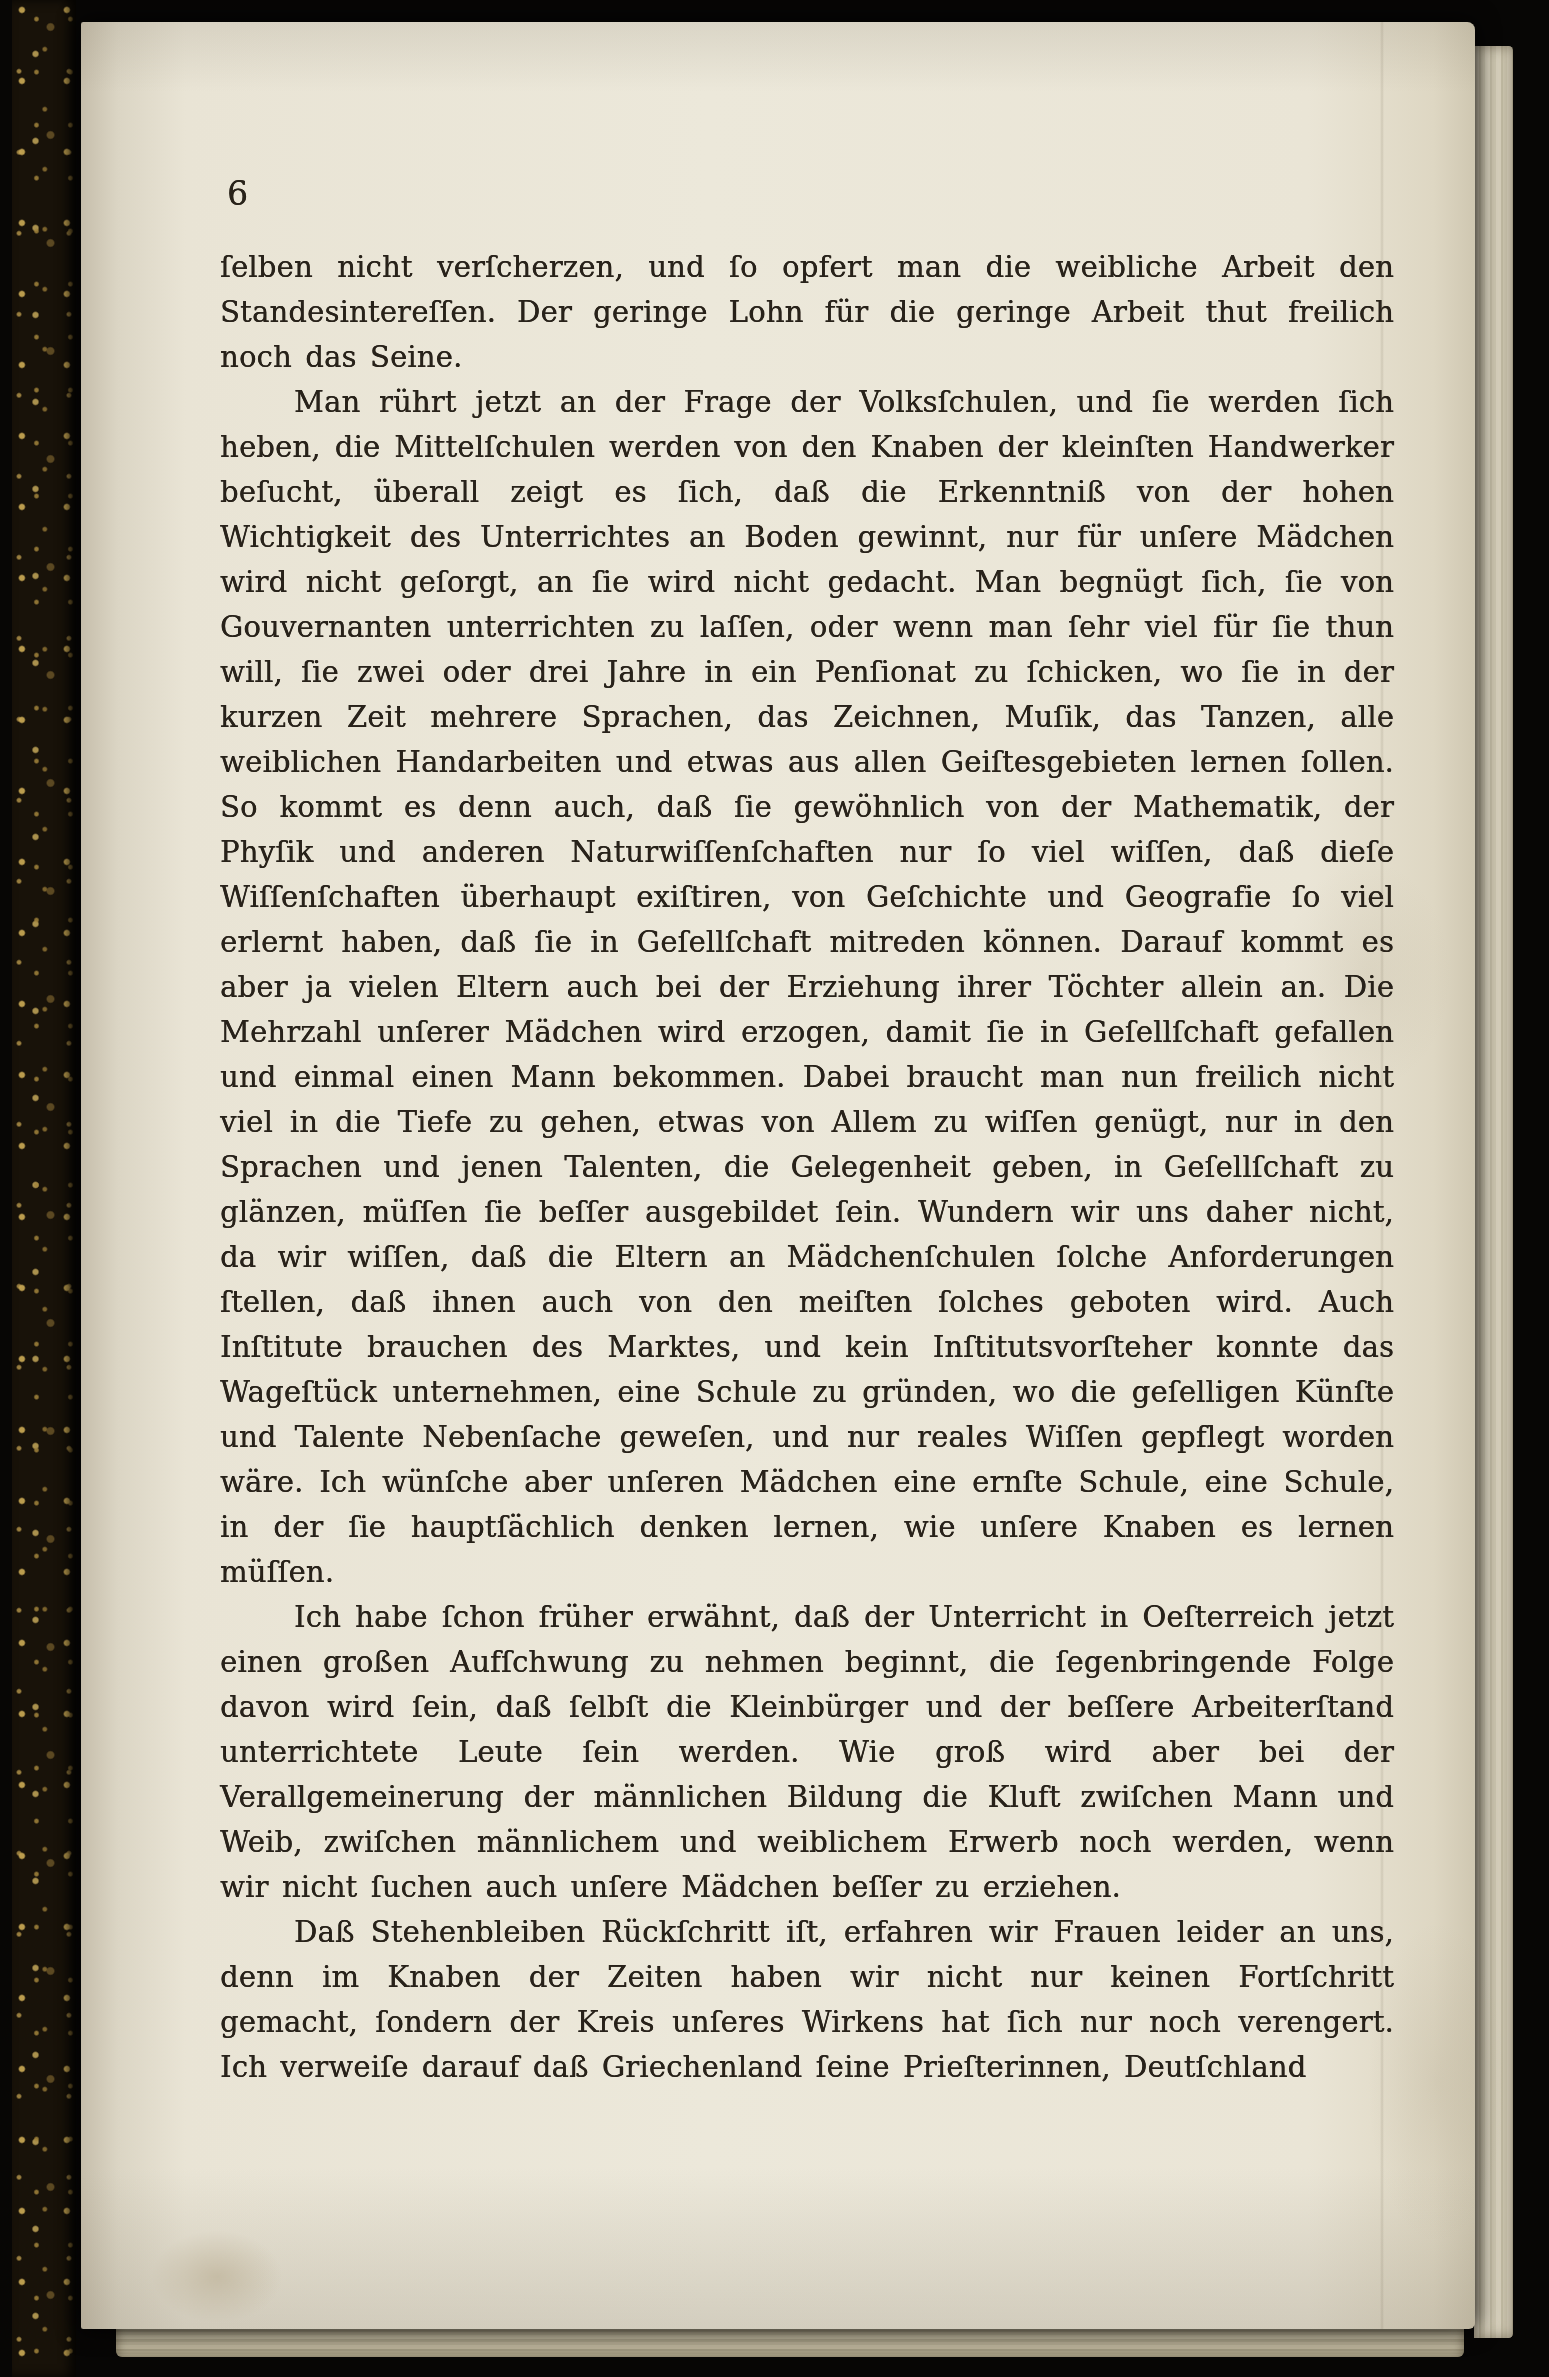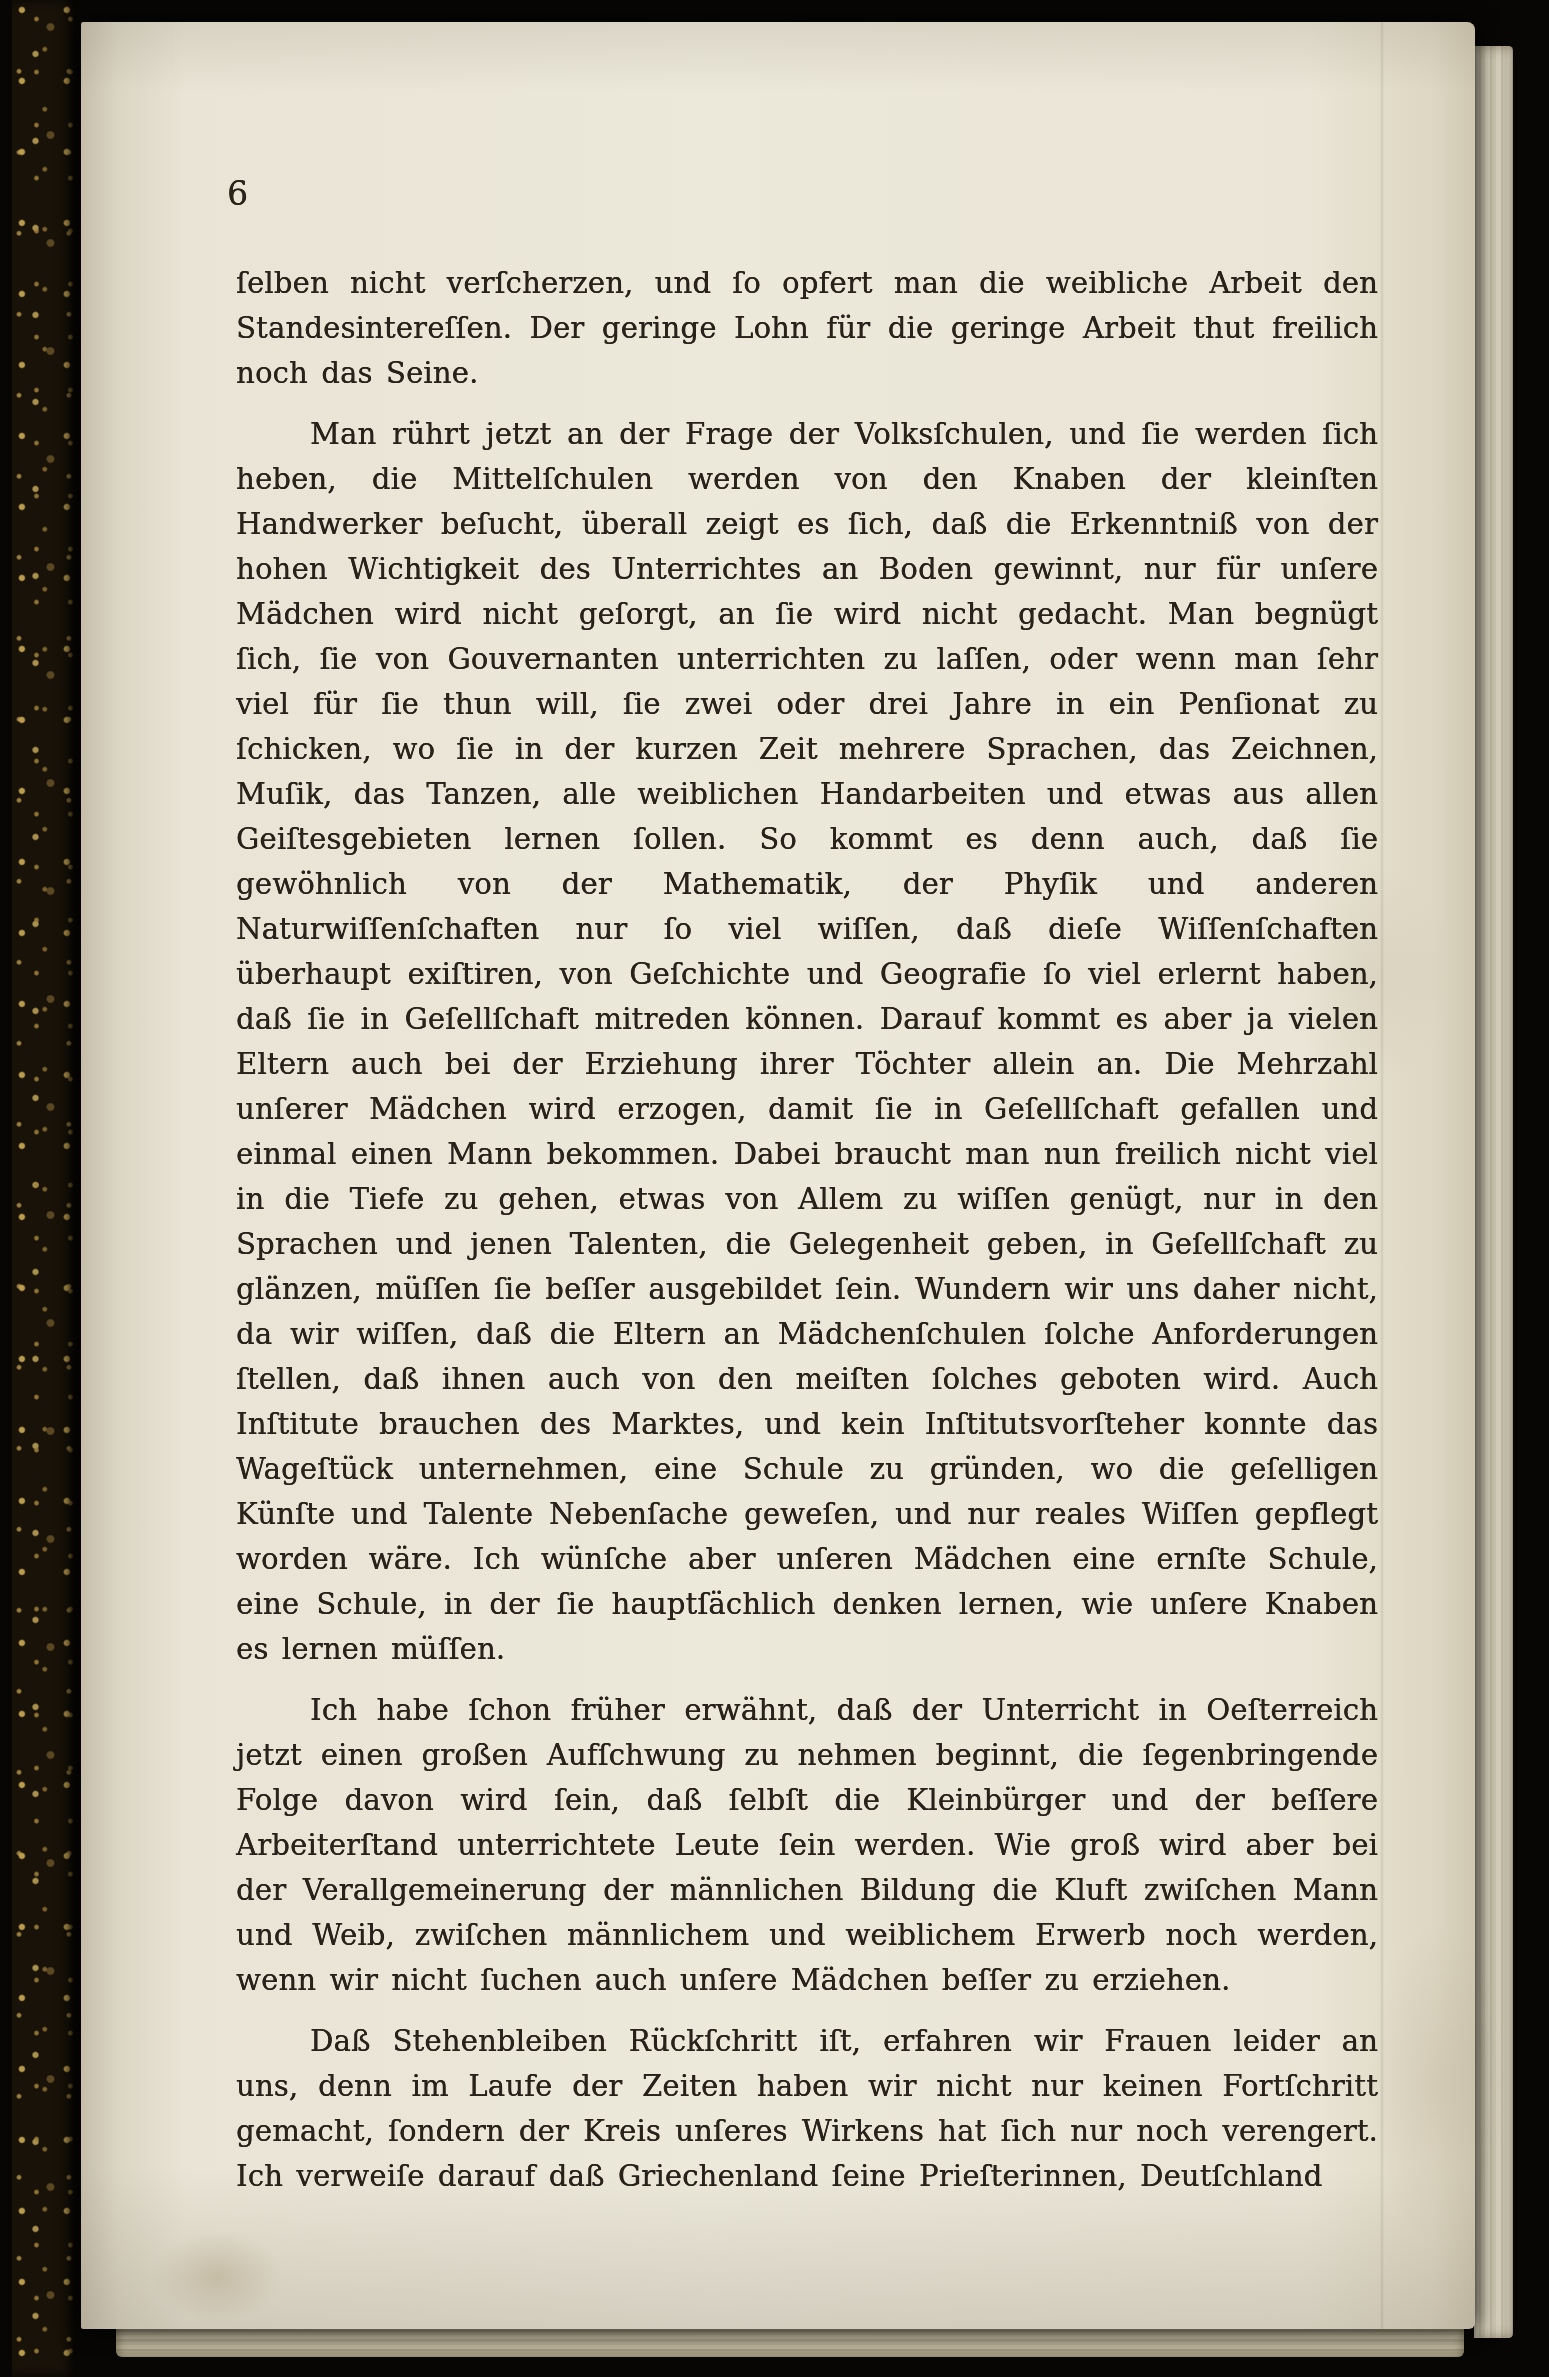--- a/index.html
+++ b/index.html
@@ -122,21 +122,21 @@
   }
 
   .text-block {
     position: absolute;
     left: 139px;
     top: 223px;
     width: 1174px;
     color: #28221a;
   }
   .para {
-    margin: 16px;
+    margin: 0;
     font-size: 29px;
     line-height: 45px;
     text-align: justify;
     text-indent: 74px;
     word-spacing: 3.9px;
     letter-spacing: 0.2px;
     text-shadow: 0.3px 0 currentColor;
     hyphens: none;
   }
   .para.no-indent {
@@ -155,17 +155,17 @@
     <div class="stain stain-1"></div>
     <div class="stain stain-2"></div>
     <div class="stain stain-3"></div>
 
     <div class="page-number">6</div>
 
     <div class="text-block">
       <p class="para no-indent">ſelben nicht verſcherzen, und ſo opfert man die weibliche Arbeit den Standesintereſſen. Der geringe Lohn für die geringe Arbeit thut freilich noch das Seine.</p>
       <p class="para">Man rührt jetzt an der Frage der Volksſchulen, und ſie werden ſich heben, die Mittelſchulen werden von den Knaben der kleinſten Handwerker beſucht, überall zeigt es ſich, daß die Erkenntniß von der hohen Wichtigkeit des Unterrichtes an Boden gewinnt, nur für unſere Mädchen wird nicht geſorgt, an ſie wird nicht gedacht. Man begnügt ſich, ſie von Gouvernanten unterrichten zu laſſen, oder wenn man ſehr viel für ſie thun will, ſie zwei oder drei Jahre in ein Penſionat zu ſchicken, wo ſie in der kurzen Zeit mehrere Sprachen, das Zeichnen, Muſik, das Tanzen, alle weiblichen Handarbeiten und etwas aus allen Geiſtesgebieten lernen ſollen. So kommt es denn auch, daß ſie gewöhnlich von der Mathematik, der Phyſik und anderen Naturwiſſenſchaften nur ſo viel wiſſen, daß dieſe Wiſſenſchaften überhaupt exiſtiren, von Geſchichte und Geografie ſo viel erlernt haben, daß ſie in Geſellſchaft mitreden können. Darauf kommt es aber ja vielen Eltern auch bei der Erziehung ihrer Töchter allein an. Die Mehrzahl unſerer Mädchen wird erzogen, damit ſie in Geſellſchaft gefallen und einmal einen Mann bekommen. Dabei braucht man nun freilich nicht viel in die Tiefe zu gehen, etwas von Allem zu wiſſen genügt, nur in den Sprachen und jenen Talenten, die Gelegenheit geben, in Geſellſchaft zu glänzen, müſſen ſie beſſer ausgebildet ſein. Wundern wir uns daher nicht, da wir wiſſen, daß die Eltern an Mädchenſchulen ſolche Anforderungen ſtellen, daß ihnen auch von den meiſten ſolches geboten wird. Auch Inſtitute brauchen des Marktes, und kein Inſtitutsvorſteher konnte das Wageſtück unternehmen, eine Schule zu gründen, wo die geſelligen Künſte und Talente Nebenſache geweſen, und nur reales Wiſſen gepflegt worden wäre. Ich wünſche aber unſeren Mädchen eine ernſte Schule, eine Schule, in der ſie hauptſächlich denken lernen, wie unſere Knaben es lernen müſſen.</p>
       <p class="para">Ich habe ſchon früher erwähnt, daß der Unterricht in Oeſterreich jetzt einen großen Aufſchwung zu nehmen beginnt, die ſegenbringende Folge davon wird ſein, daß ſelbſt die Kleinbürger und der beſſere Arbeiterſtand unterrichtete Leute ſein werden. Wie groß wird aber bei der Verallgemeinerung der männlichen Bildung die Kluft zwiſchen Mann und Weib, zwiſchen männlichem und weiblichem Erwerb noch werden, wenn wir nicht ſuchen auch unſere Mädchen beſſer zu erziehen.</p>
-      <p class="para">Daß Stehenbleiben Rückſchritt iſt, erfahren wir Frauen leider an uns, denn im Laufe der Zeiten haben wir nicht nur keinen Fortſchritt gemacht, ſondern der Kreis unſeres Wirkens hat ſich nur noch verengert. Ich verweiſe darauf daß Griechenland ſeine Prieſterinnen, Deutſchland</p>
+      <p class="para">Daß Stehenbleiben Rückſchritt iſt, erfahren wir Frauen leider an uns, denn im Knaben der Zeiten haben wir nicht nur keinen Fortſchritt gemacht, ſondern der Kreis unſeres Wirkens hat ſich nur noch verengert. Ich verweiſe darauf daß Griechenland ſeine Prieſterinnen, Deutſchland</p>
     </div>
   </div>
 </div>
 
 
 </body></html>

